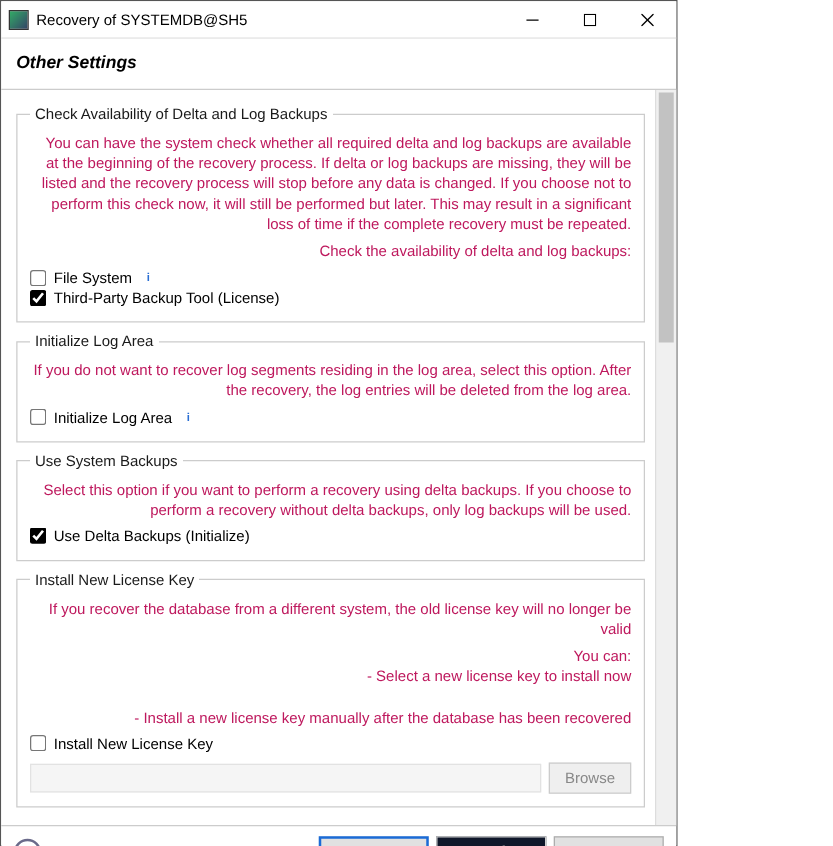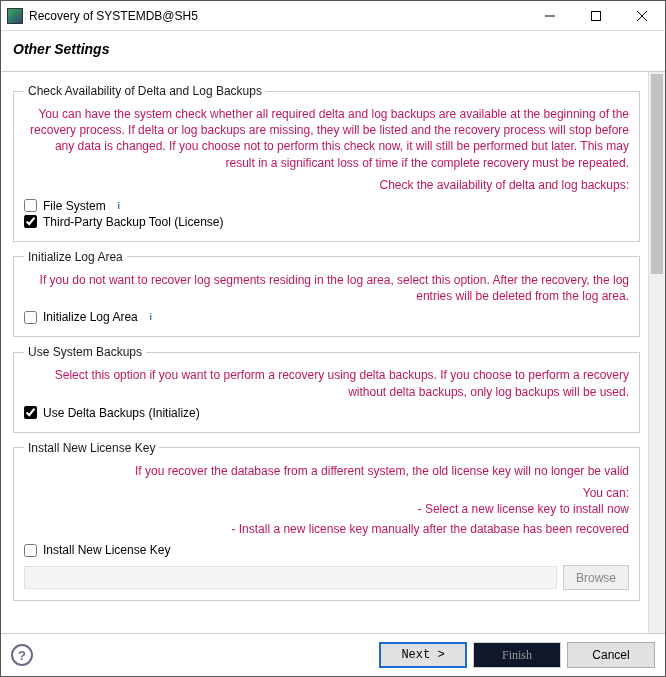--- a/index.html
+++ b/index.html
@@ -5,21 +5,21 @@
   * { box-sizing: border-box; }
   html, body {
     margin: 0; padding: 0;
     width: 666px; height: 677px;
     font-family: "Segoe UI", Tahoma, sans-serif;
     font-size: 12px;
     background: #fff;
     color: #000;
     overflow: hidden;
   }
-  .window { width: 666px; height: 677px; border: 1px solid #555; display: flex; flex-direction: column; background:#fff; }
+  .window { width: 542px; height: 677px; border: 1px solid #555; display: flex; flex-direction: column; background:#fff; }
   .titlebar {
     height: 30px; display: flex; align-items: center; background: #fff;
     border-bottom: 1px solid #ddd;
   }
   .titlebar .appicon {
     width: 16px; height: 16px; margin: 0 6px;
     background: linear-gradient(135deg,#3a6,#346);
     border: 1px solid #333;
   }
   .titlebar .title { flex: 1; font-size: 12px; color:#000; }
@@ -139,21 +139,21 @@
           <input type="checkbox" checked="" style="">
           <span>Use Delta Backups (Initialize)</span>
         </label>
       </fieldset>
 
       <fieldset>
         <legend>Install New License Key</legend>
         <div class="desc">If you recover the database from a different system, the old license key will no longer be valid</div>
         <div class="desc" style="margin:0">You can:</div>
         <div class="desc" style="margin:0">- Select a new license key to install now</div>
-        <div class="desc" style="margin:4px 0 6px 0">- Install a new license key manually after the database has been recovered</div>
+        <div class="desc" style="margin:16px 0 6px 0">- Install a new license key manually after the database has been recovered</div>
         <label class="chk">
           <input type="checkbox" style="">
           <span>Install New License Key</span>
         </label>
         <div class="license-input-row">
           <input class="license-input" disabled="" style="">
           <button class="browse-btn" disabled="">Browse</button>
         </div>
       </fieldset>
 

